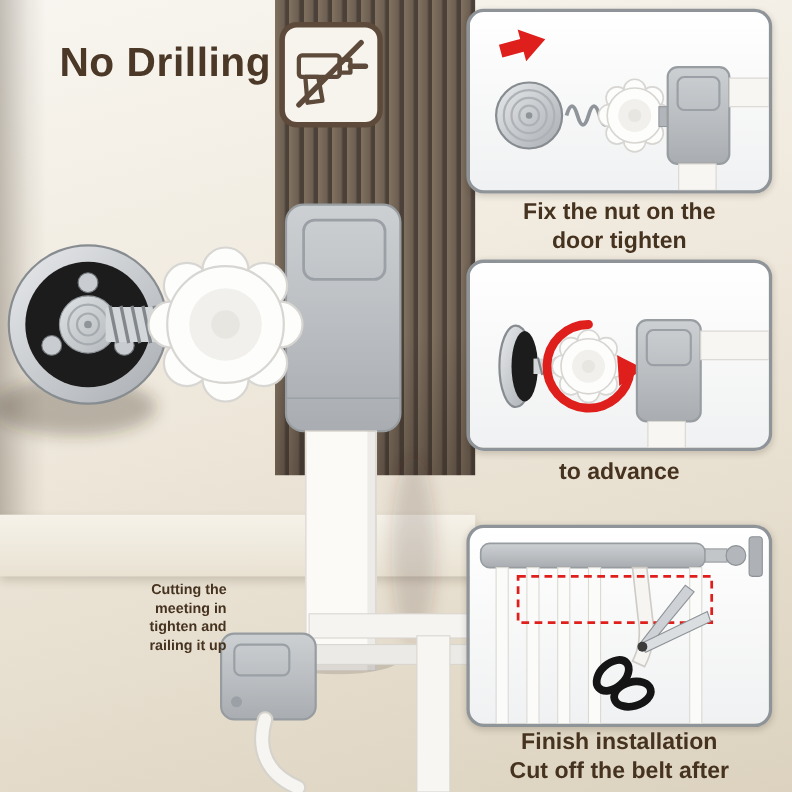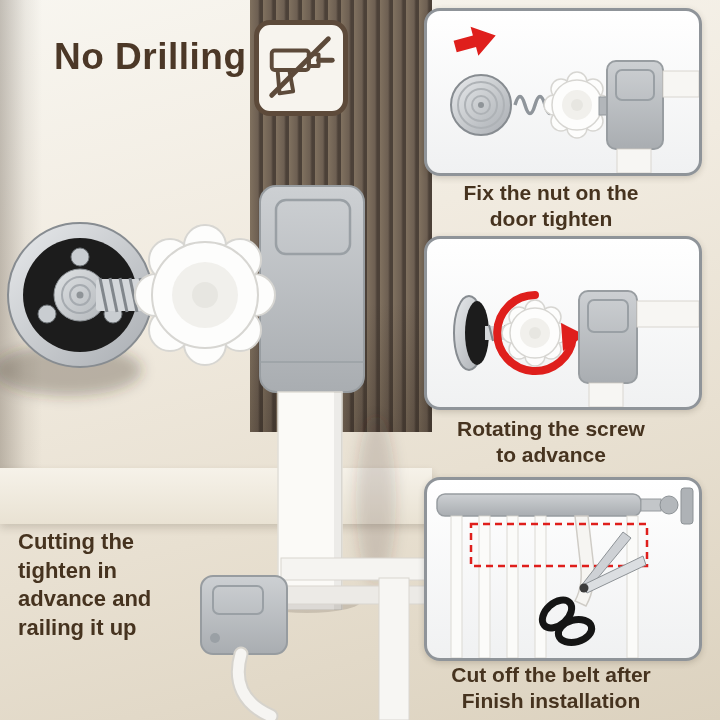--- a/index.html
+++ b/index.html
@@ -15,30 +15,30 @@
       repeating-linear-gradient(90deg,#80715f 0px,#6d5f52 8px,#4c4138 10px,#4c4138 13px); }
   .baseboard { position:absolute; left:0; top:468px; width:432px; height:56px;
     background:linear-gradient(180deg,#f6f2e9,#e9e2d3); box-shadow:0 4px 8px rgba(60,48,36,.18); }
   .title { position:absolute; left:26px; top:35px; color:#4c3827; font-weight:800;
     font-size:37px; line-height:1.2; letter-spacing:.5px;margin-left:28px; }
   .no-drill-box { position:absolute; left:254px; top:20px; width:94px; height:96px;
     border:5px solid #5d4a3a; border-radius:16px; background:#f7f4ee;
     display:flex; align-items:center; justify-content:center; }
   .main-illo { position:absolute; left:0; top:130px; width:440px; height:480px; }
   .note-illo { position:absolute; left:195px; top:512px; width:235px; height:208px; }
-  .note-text { position:absolute; left:18px; top:528px; width:188px; text-align:left;
-    color:#46331f; font-weight:800; font-size:22px; line-height:1.3; }
+  .note-text { position:absolute; left:18px; top:528px; width:188px; text-align:right;
+    color:#46331f; font-weight:800; font-size:13px; line-height:1.3; }
   .panel { position:absolute; left:424px; width:278px; border:3px solid #8f9499;
     border-radius:16px; background:linear-gradient(180deg,#ffffff,#f0f1f2);
     box-shadow:0 2px 6px rgba(60,48,36,.2); overflow:hidden; }
   .panel1 { top:8px;   height:168px; }
   .panel2 { top:236px; height:174px; }
   .panel3 { top:477px; height:184px; }
   .panel svg { display:block; width:100%; height:100%; }
-  .caption { position:absolute; left:408px; width:286px; text-align:center;
+  .caption { position:absolute; left:420px; width:286px; text-align:center;
     color:#46331f; font-weight:800; font-size:21px; line-height:1.25; }
   .cap1 { top:180px; } .cap2 { top:416px; } .cap3 { top:662px; }
 </style>
 </head>
 <body>
 
 <div class="canvas">
 
   <svg width="0" height="0" style="position:absolute" aria-hidden="true">
     <defs>
@@ -148,22 +148,22 @@
       <circle cx="20" cy="126" r="5" fill="#9aa0a5"></circle>
     </g>
     <g fill="none" stroke-linecap="round">
       <path d="M 46,142 C 38,170 48,192 76,204" stroke="#d6d3cc" stroke-width="15"></path>
       <path d="M 46,142 C 38,170 48,192 76,204" stroke="#f6f5f2" stroke-width="11"></path>
     </g>
   </svg>
 
   <div class="note-text">
     <div>Cutting the</div>
-    <div>tighten in</div>
-    <div>advance and</div>
+    <div>meeting in</div>
+    <div>tighten and</div>
     <div>railing it up</div>
   </div>
 
   <section class="panel panel1">
     <svg viewBox="0 0 272 162">
       <g transform="translate(24,20) rotate(-15)">
         <path d="M0,10 h20 v-9 l22,15 -22,15 v-9 h-20 z" fill="#df1f1c"></path>
       </g>
       <g>
         <circle cx="54" cy="94" r="30" fill="url(#silverGrad)" stroke="#878c91" stroke-width="2"></circle>
@@ -233,21 +233,20 @@
       </g>
       <g>
         <rect x="152" y="52" width="58" height="92" rx="9" fill="url(#bracketGrad)" stroke="#989da1" stroke-width="2"></rect>
         <rect x="161" y="61" width="40" height="32" rx="6" fill="none" stroke="#9aa0a5" stroke-width="2"></rect>
       </g>
       <rect x="210" y="62" width="62" height="26" fill="#f7f6f3" stroke="#d9d6d0"></rect>
       <rect x="162" y="144" width="34" height="24" fill="#f7f6f3" stroke="#d9d6d0"></rect>
     </svg>
   </section>
   <div class="caption cap2">
-    <div>Rotating the screw</div>
     <div>to advance</div>
   </div>
 
   <section class="panel panel3">
     <svg viewBox="0 0 272 178">
       <g>
         <rect x="10" y="14" width="204" height="22" rx="8" fill="url(#bracketGrad)" stroke="#979ca0" stroke-width="1.5"></rect>
         <rect x="214" y="19" width="20" height="12" fill="#c3c6c9" stroke="#979ca0"></rect>
         <circle cx="242" cy="25" r="9" fill="#b3b7bb" stroke="#8d9296"></circle>
         <rect x="254" y="8" width="12" height="36" rx="3" fill="#aeb2b6" stroke="#8d9296"></rect>
@@ -264,17 +263,17 @@
       <g>
         <polygon points="154,106 196,52 204,58 160,111" fill="#ced1d5" stroke="#8d9296"></polygon>
         <polygon points="154,106 216,76 219,85 160,113" fill="#dbdee1" stroke="#8d9296"></polygon>
         <circle cx="157" cy="108" r="4.5" fill="#3b3b3b"></circle>
         <ellipse cx="130" cy="134" rx="17" ry="11" transform="rotate(-42 130 134)" fill="none" stroke="#151515" stroke-width="7"></ellipse>
         <ellipse cx="148" cy="151" rx="17" ry="11" transform="rotate(-15 148 151)" fill="none" stroke="#151515" stroke-width="7"></ellipse>
       </g>
     </svg>
   </section>
   <div class="caption cap3">
+    <div>Finish installation</div>
     <div>Cut off the belt after</div>
-    <div>Finish installation</div>
   </div>
 
 </div>
 
 </body></html>

